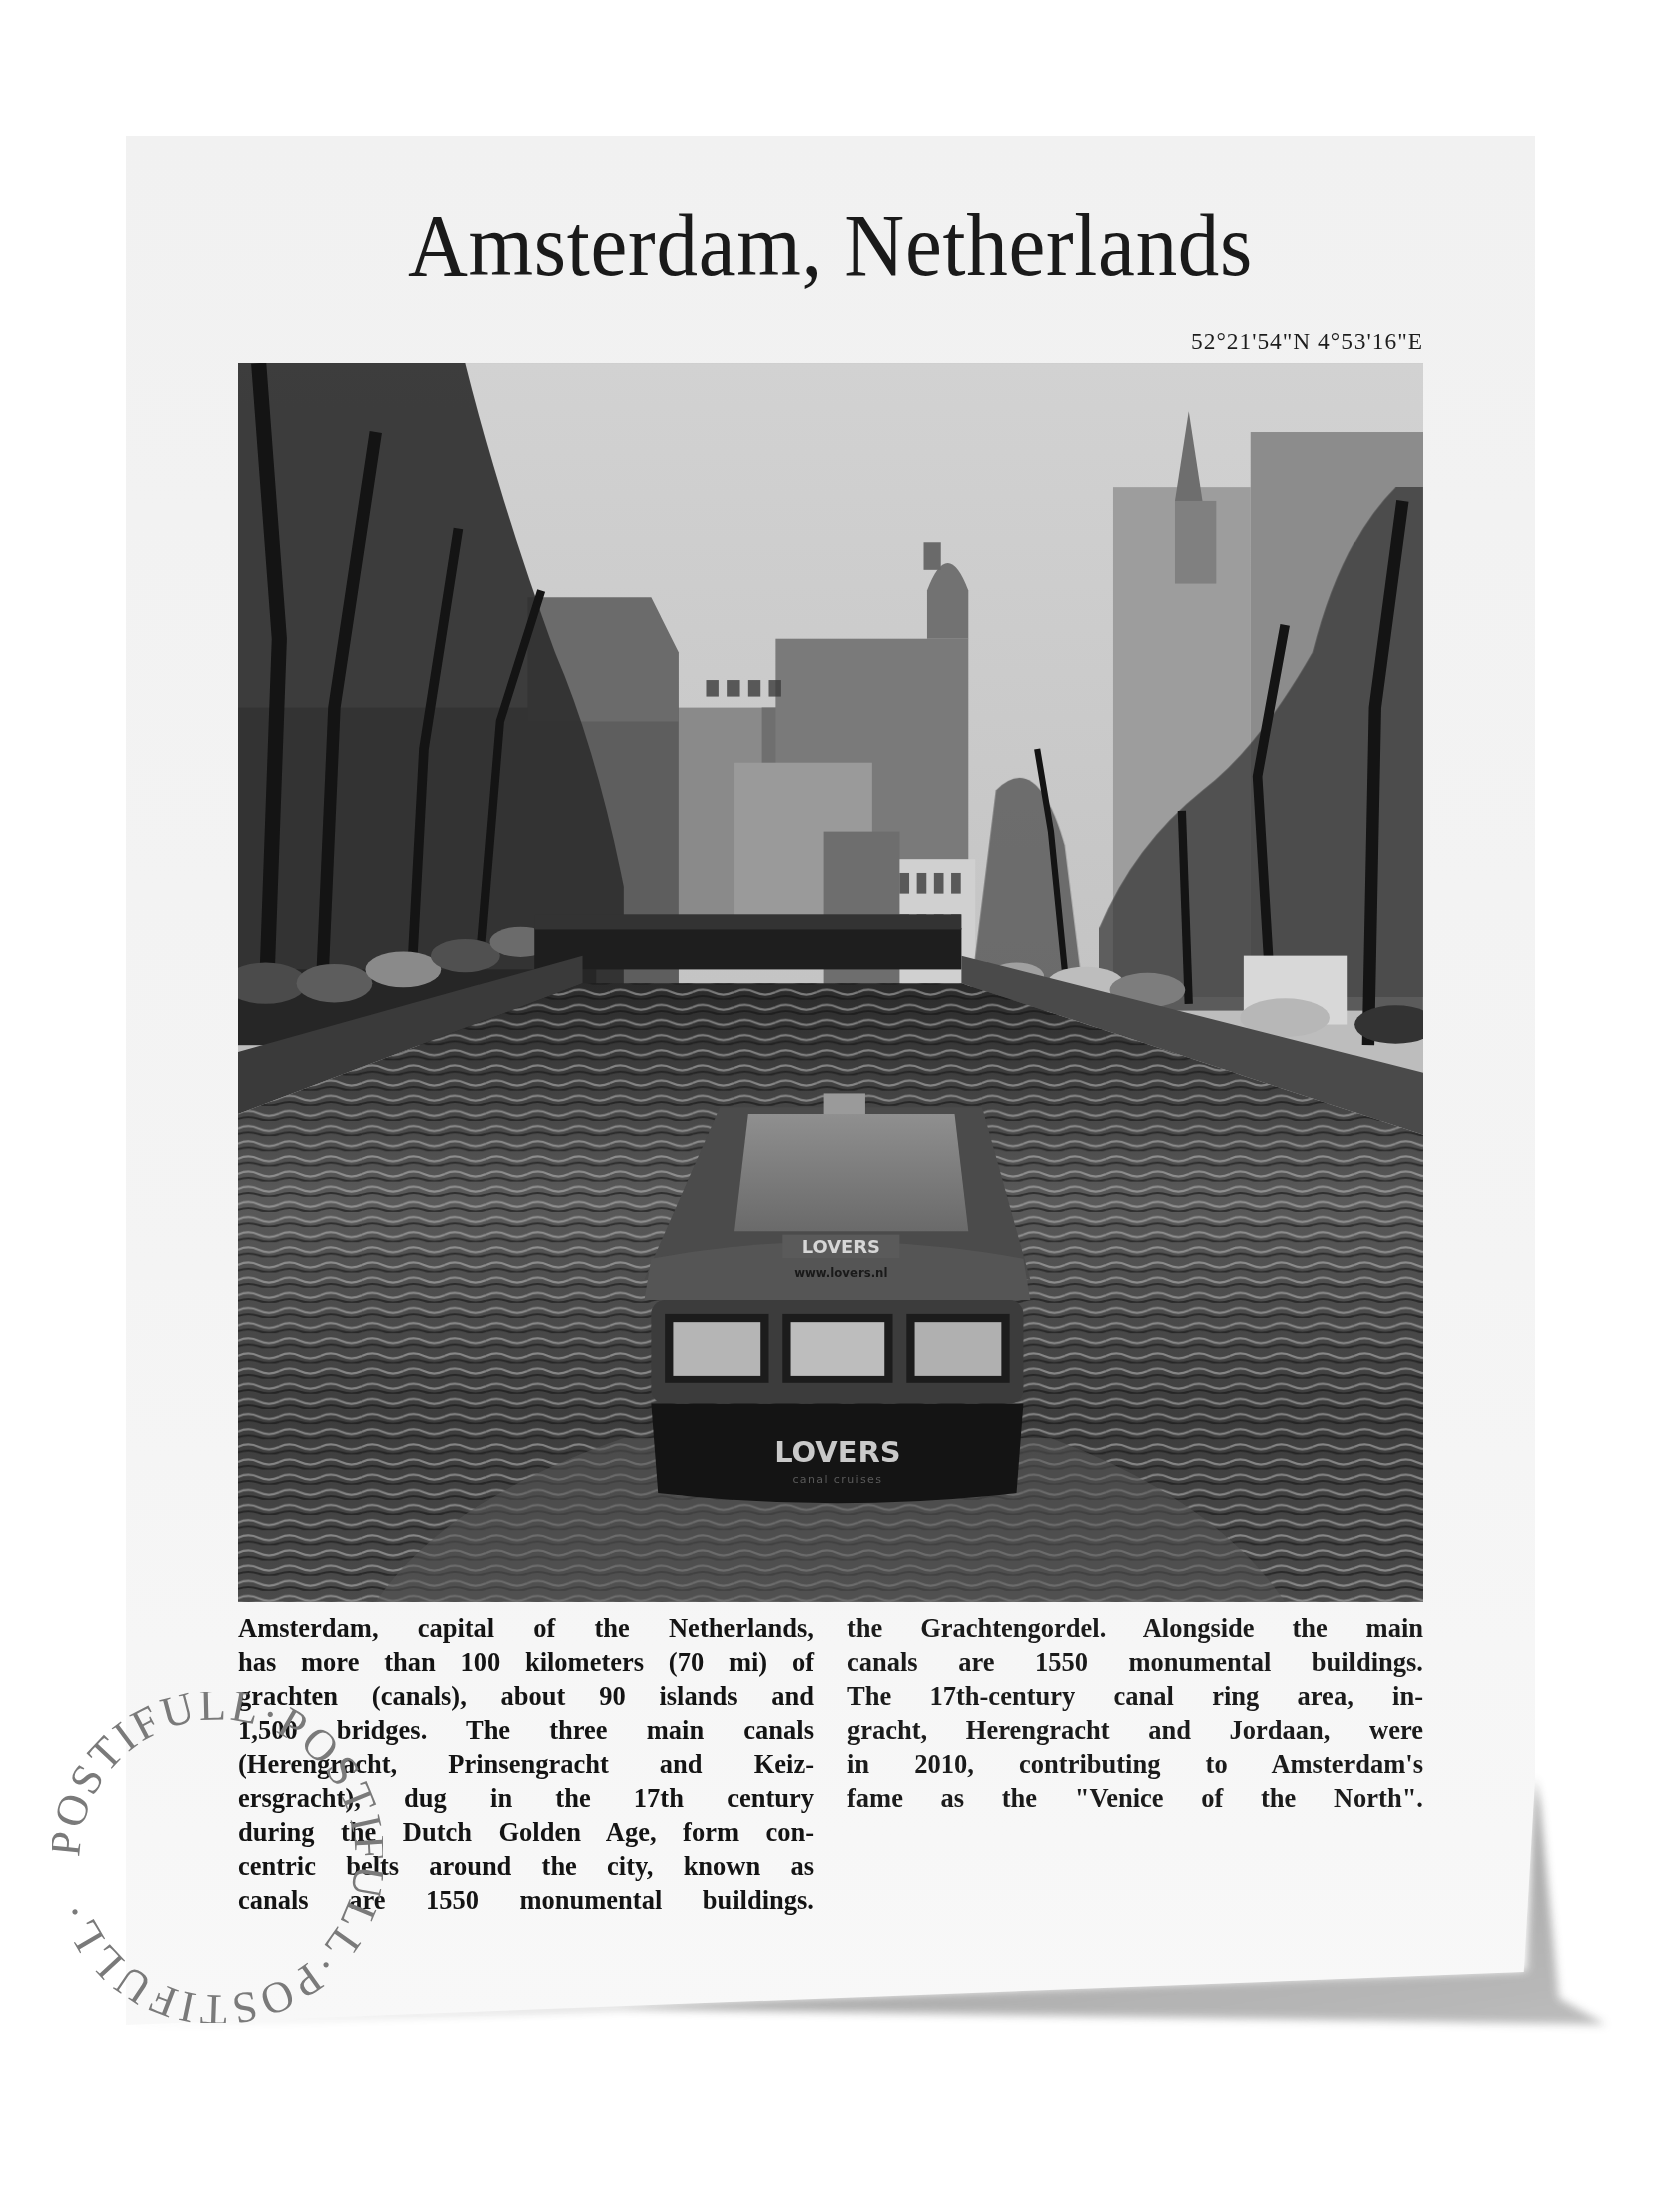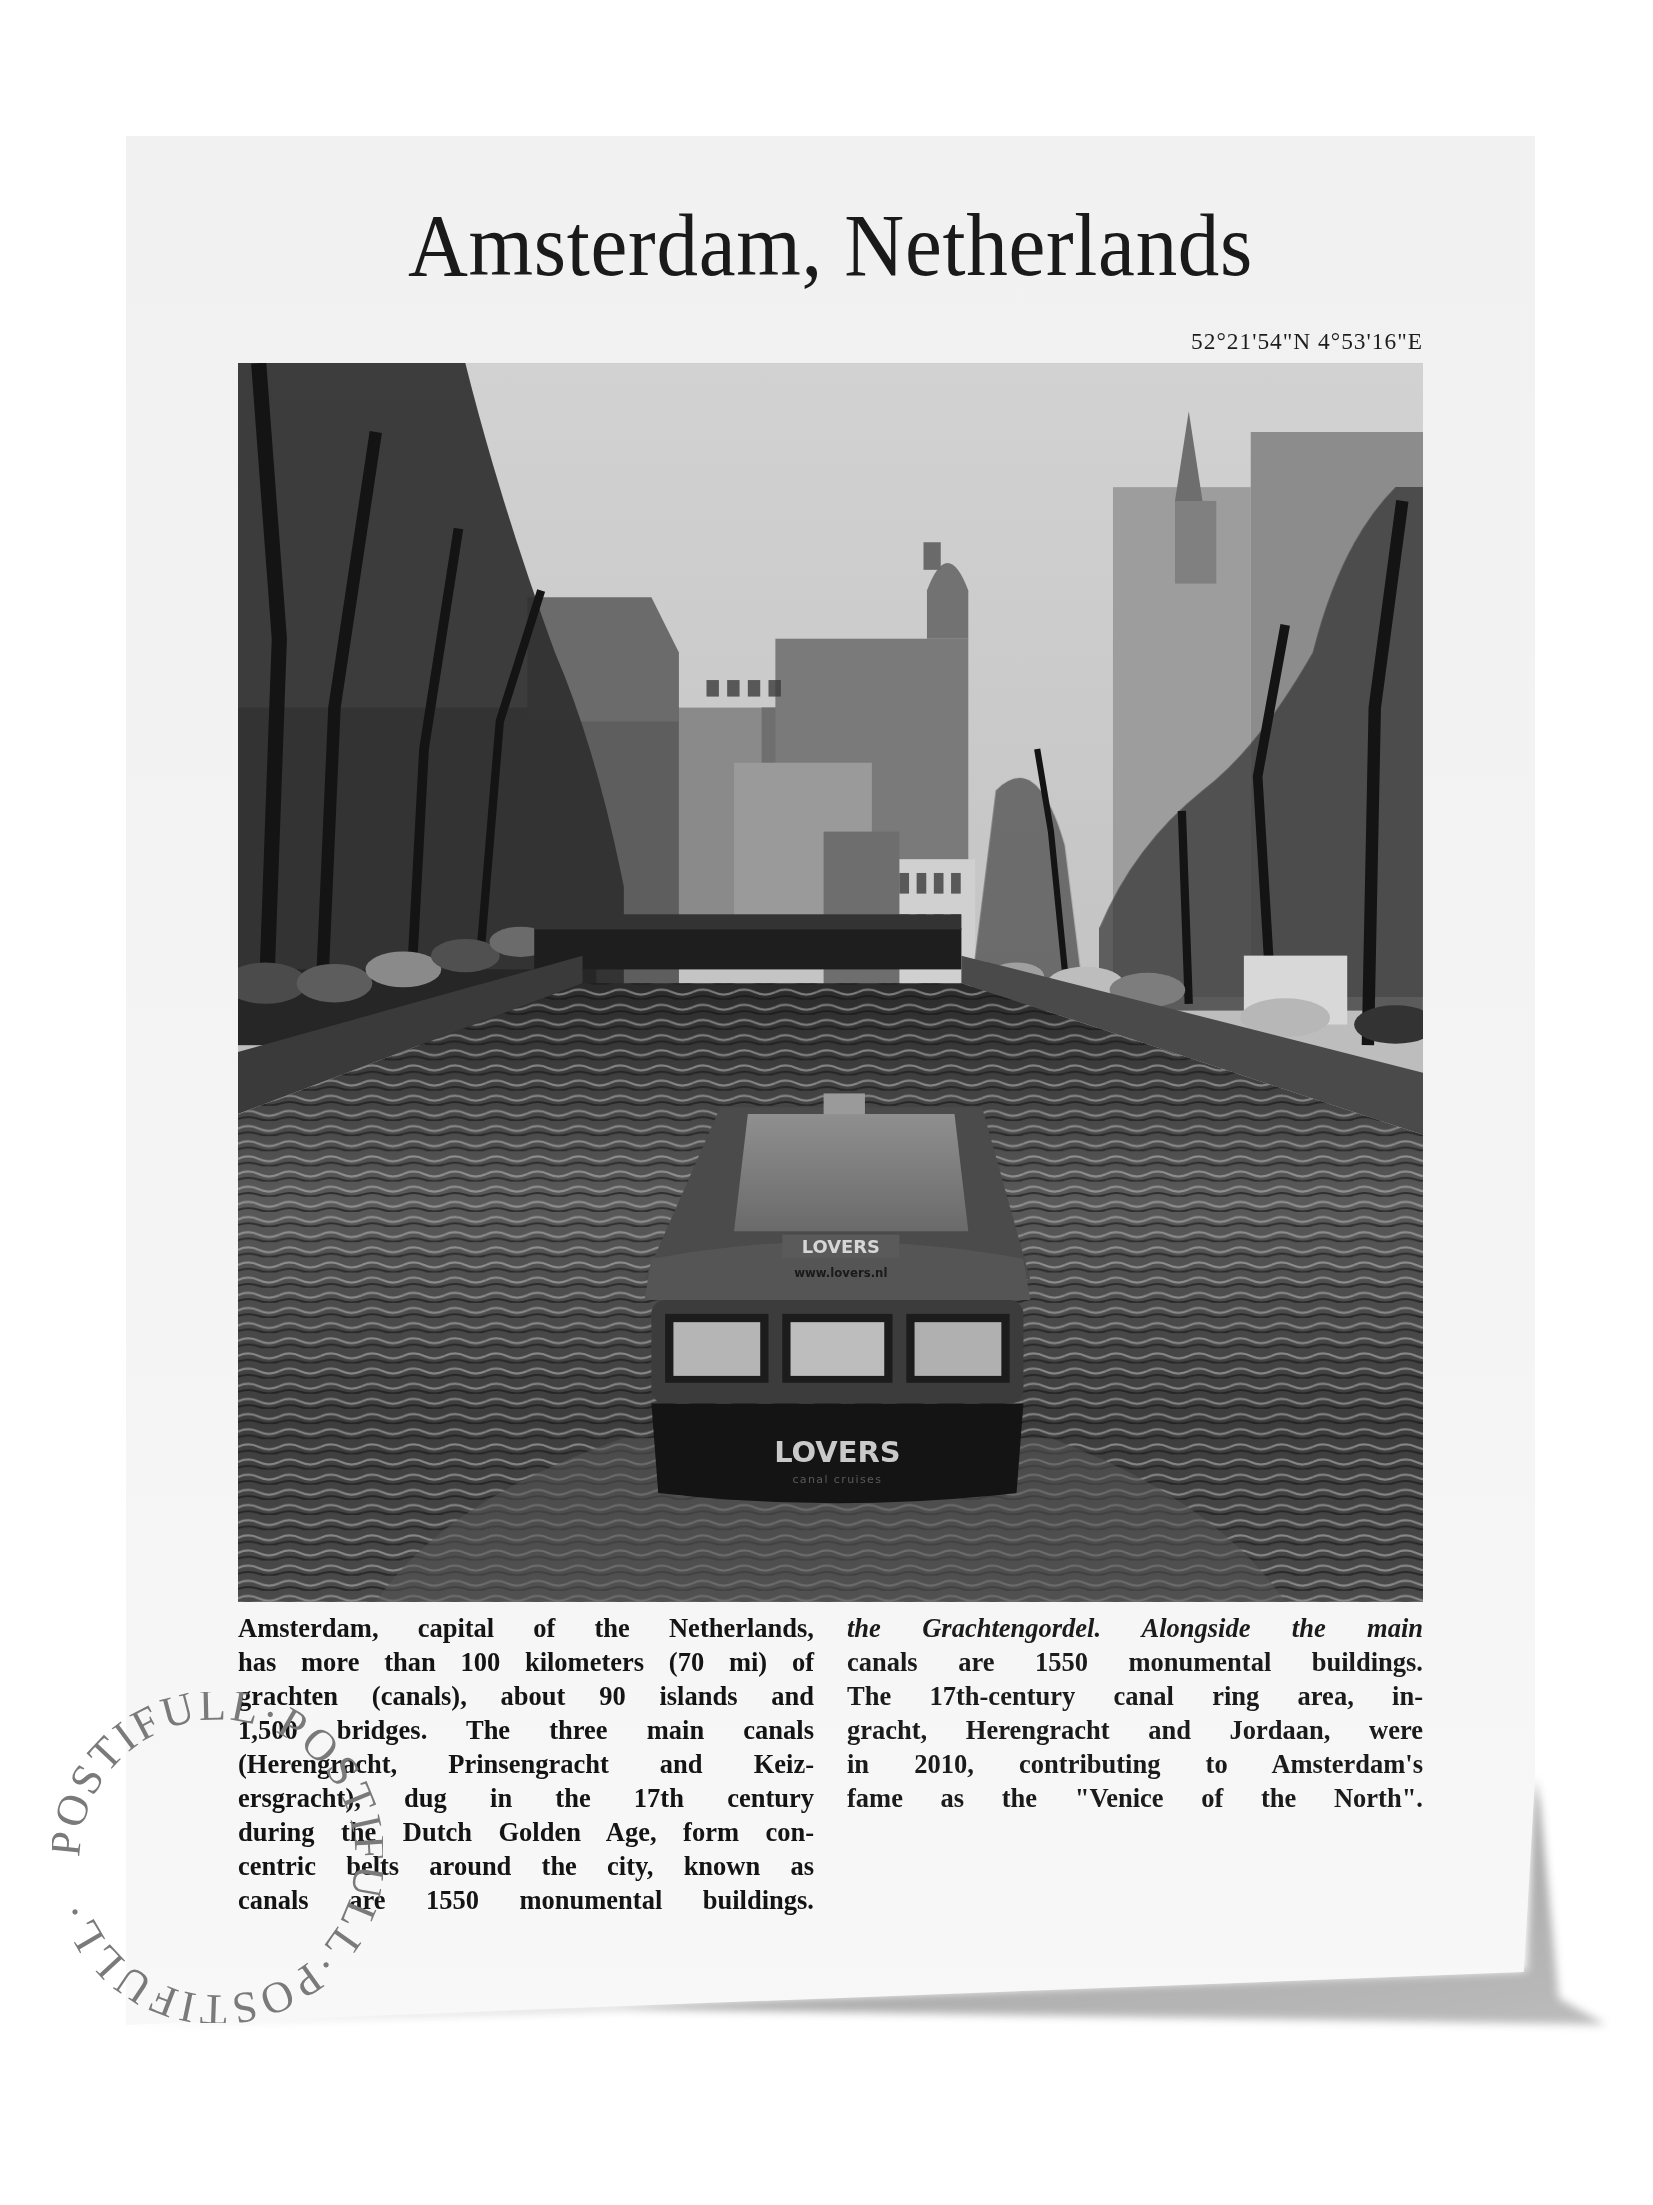--- a/index.html
+++ b/index.html
@@ -194,21 +194,21 @@
       <span class="ln" style="white-space: normal;">has more than 100 kilometers (70 mi) of</span>
       <span class="ln" style="white-space: normal;">grachten (canals), about 90 islands and</span>
       <span class="ln" style="white-space: normal;">1,500 bridges. The three main canals</span>
       <span class="ln" style="white-space: normal;">(Herengracht, Prinsengracht and Keiz-</span>
       <span class="ln" style="white-space: normal;">ersgracht), dug in the 17th century</span>
       <span class="ln" style="white-space: normal;">during the Dutch Golden Age, form con-</span>
       <span class="ln" style="white-space: normal;">centric belts around the city, known as</span>
       <span class="ln" style="white-space: normal;">canals are 1550 monumental buildings.</span>
     </div>
     <div class="col right">
-      <span class="ln" style="white-space: normal; font-style: italic;">the Grachtengordel. Alongside the main</span>
+      <span class="ln" style="white-space: normal;">the Grachtengordel. Alongside the main</span>
       <span class="ln" style="white-space: normal;">canals are 1550 monumental buildings.</span>
       <span class="ln" style="white-space: normal;">The 17th-century canal ring area, in-</span>
       <span class="ln" style="white-space: normal;">gracht, Herengracht and Jordaan, were</span>
       <span class="ln" style="white-space: normal;">in 2010, contributing to Amsterdam's</span>
       <span class="ln" style="white-space: normal;">fame as the "Venice of the North".</span>
     </div>
   </div>
 </div>
 
 <svg class="stamp" width="331" height="331" viewBox="0 0 480 480">

